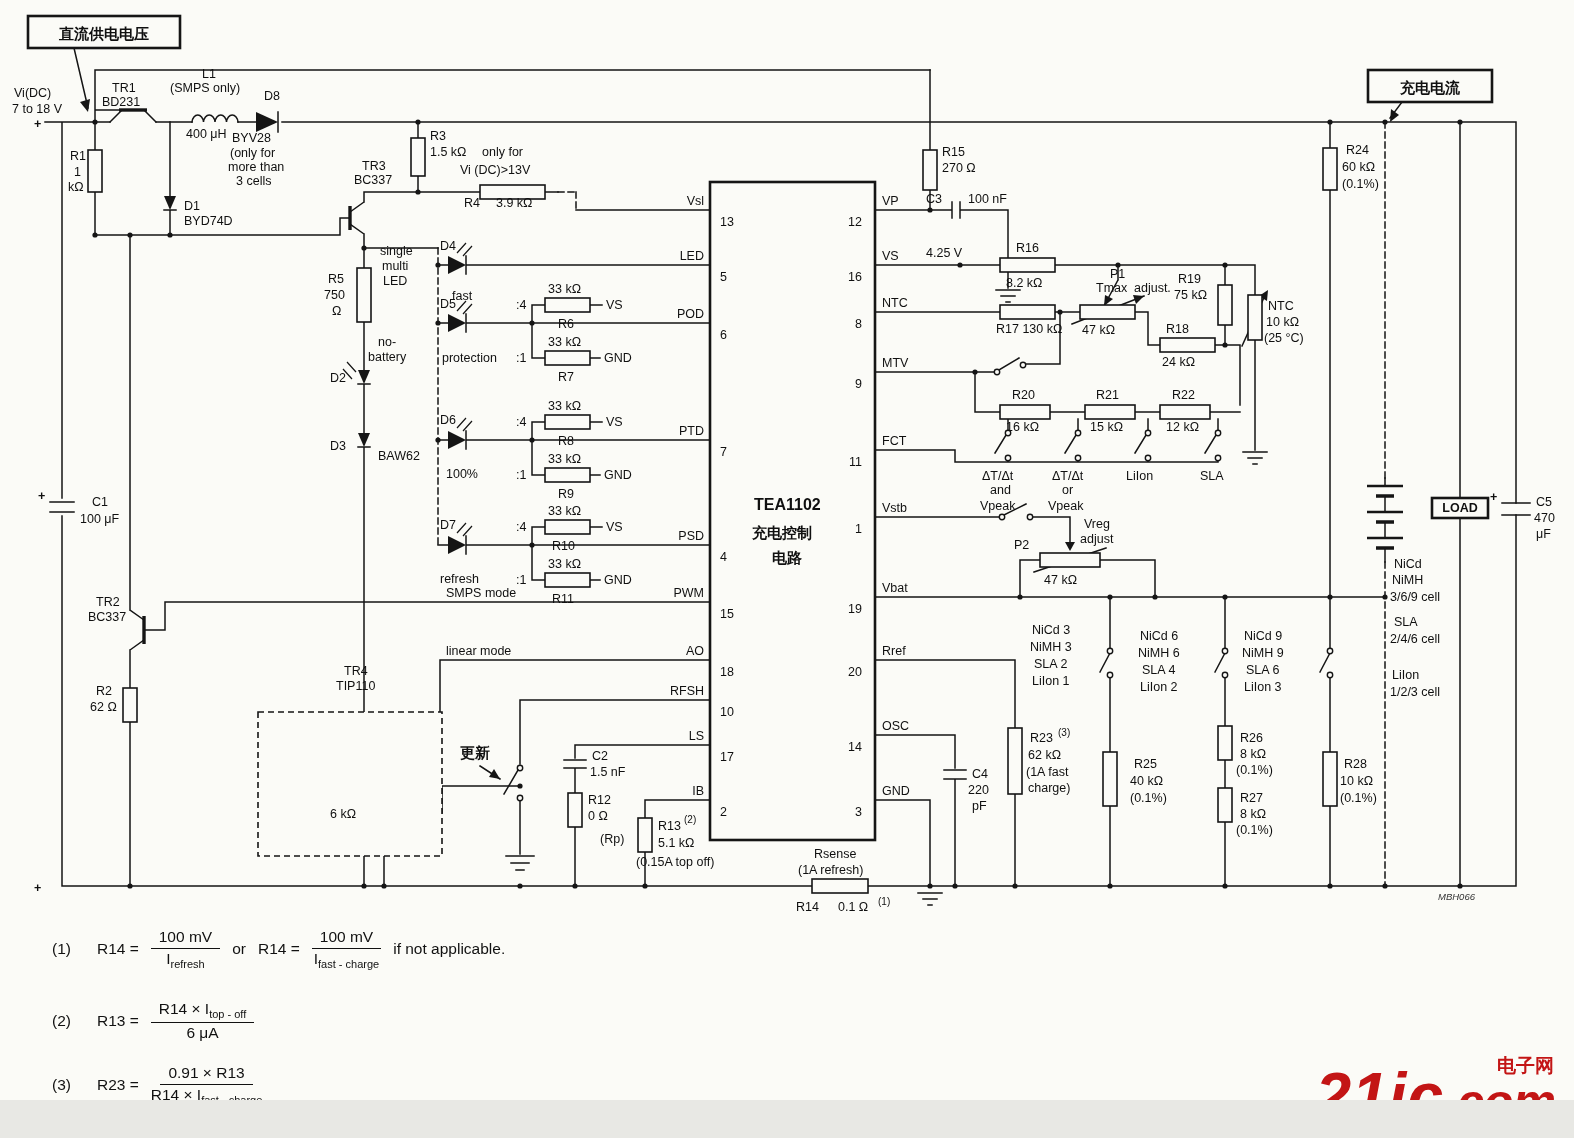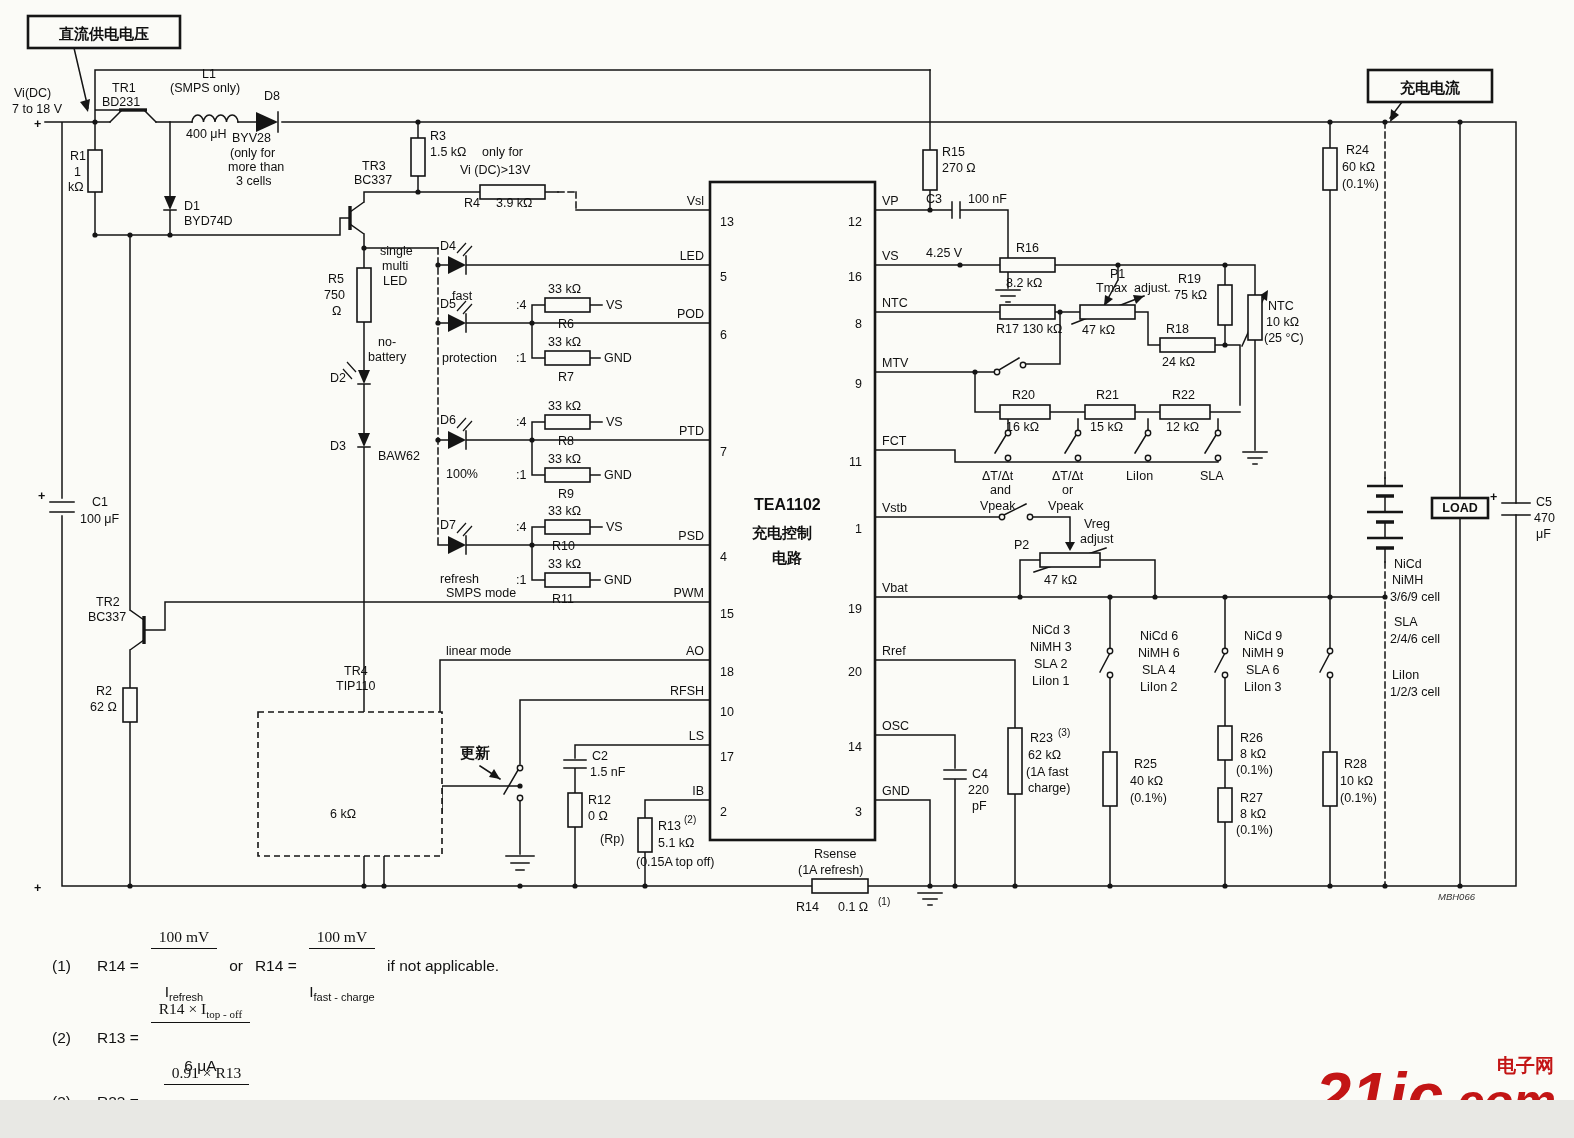--- a/index.html
+++ b/index.html
@@ -22,22 +22,22 @@
   #labels-layer text.s{font-size:10px;}
   #labels-layer text.b{font-weight:bold;}
   #labels-layer text.cn{font-size:15px;font-weight:bold;}
   #labels-layer text.icb{font-size:16px;font-weight:bold;}
   #labels-layer text.it{font-style:italic;font-size:9.5px;fill:#333;}
   
   .formula{position:absolute;display:flex;align-items:center;gap:12px;
            font-size:15.5px;color:#111;white-space:nowrap;}
   .formula .fidx{margin-right:14px;}
   .frac{display:inline-flex;flex-direction:column;align-items:center;line-height:1.2;}
-  .frac .num{border-bottom:1.6px solid #111;padding:0 8px 1px;font-family:Liberation Serif, serif;}
-  .frac .den{padding-top:1px;margin-top:33px;}
+  .frac .num{border-bottom:1.6px solid #111;padding:0 8px 1px;}
+  .frac .den{padding-top:1px;}
   sub{font-size:11px;}
   
   .wm{position:absolute;right:18px;top:1064px;color:#c31515;font-weight:bold;font-style:italic;line-height:1;}
   .wm-main{font-size:64px;letter-spacing:1px;}
   .wm-dot{font-size:48px;}
   .wm-tag{position:absolute;top:-8px;right:2px;font-size:19px;font-style:normal;}
   .bottom-bar{position:absolute;left:0;right:0;top:1128px;height:6px;background:#151515;}
 </style>
 </head>
 <body>

